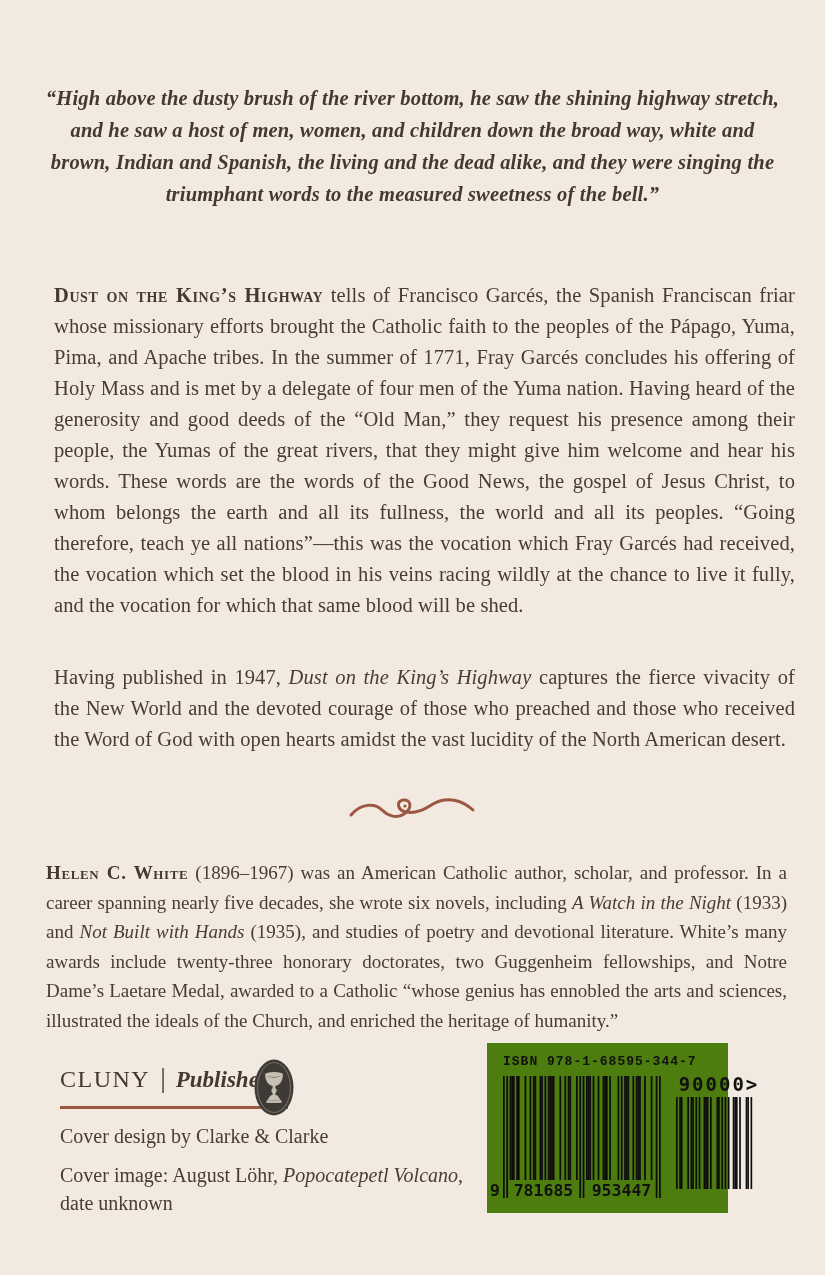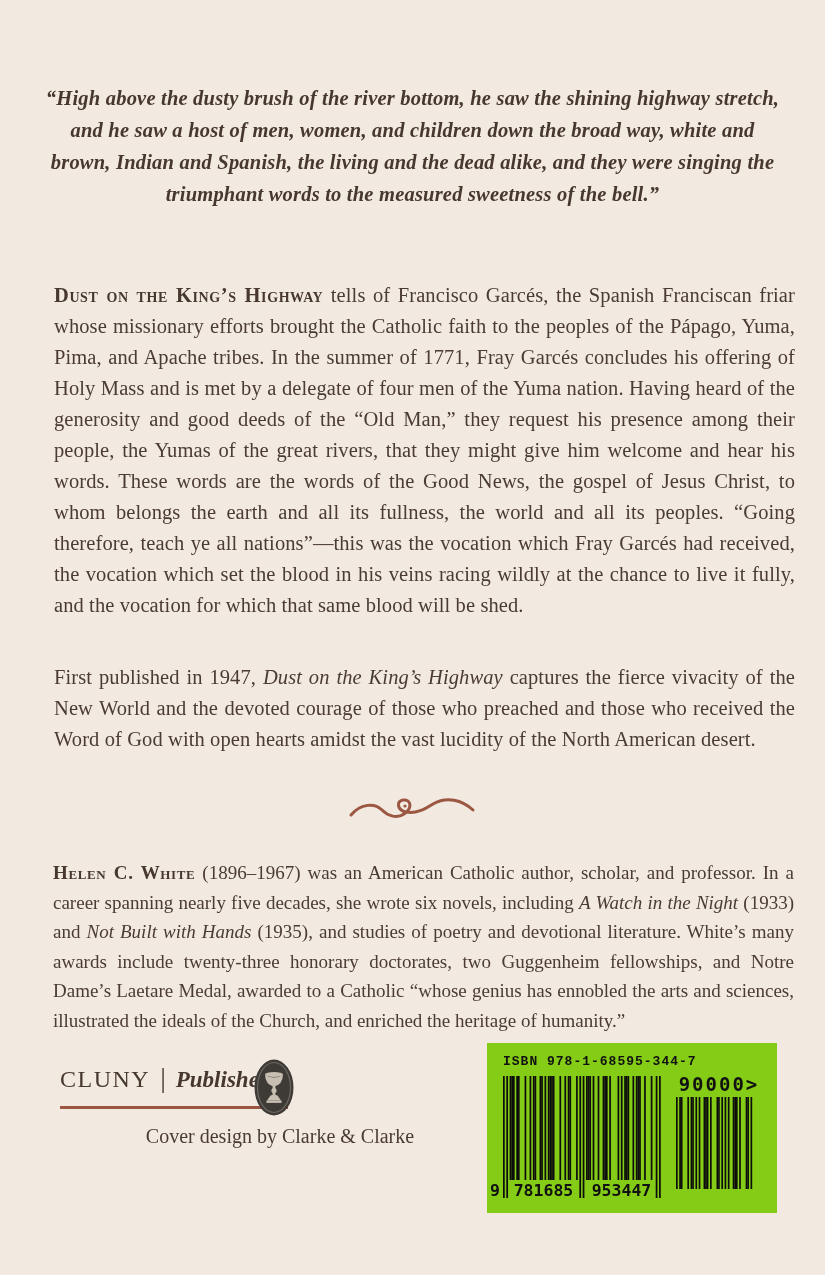--- a/index.html
+++ b/index.html
@@ -36,21 +36,21 @@
   .sc{
     font-variant:small-caps;font-weight:bold;
     letter-spacing:.6px;color:var(--ink2,#46372f);
   }
   .it{font-style:italic;}
   .ornament{
     position:absolute;top:792px;left:347px;width:130px;height:40px;
     text-align:center;
   }
   .bio{
-    position:absolute;top:858px;left:53px;width:741px;margin:0;
+    position:absolute;top:858px;left:46px;width:741px;margin:0;
     text-align:justify;
     font-size:19px;line-height:29.5px;
   }
   .publisher{position:absolute;top:1062px;left:60px;width:420px;}
   .cluny-row{display:flex;align-items:baseline;gap:10px;}
   .cluny-name{
     font-size:24px;letter-spacing:1.5px;color:var(--ink2,#46372f);
   }
   .cluny-pipe{font-size:28px;font-weight:300;color:var(--ink2,#46372f);}
   .cluny-pubs{font-size:23px;font-style:italic;font-weight:bold;color:var(--ink2,#46372f);}
@@ -59,28 +59,28 @@
     font-size:16px;font-weight:bold;letter-spacing:4.5px;
     color:var(--ink2,#46372f);
   }
   .rule{
     margin-top:12px;width:228px;height:3px;
     background:var(--rule,#9b5742);
   }
   .credits{
     margin:10px 0 0 0;width:440px;
     font-size:20px;line-height:28.5px;
-    text-align:center;
+    text-align:left;
   }
   .credits.first{margin-top:13px;}
   .logo{position:absolute;top:1059px;left:254px;width:40px;height:57px;}
   
   .barcode-box{
-    position:absolute;top:1043px;left:487px;width:290px;height:170px;
-    background:#84cc16;
+    position:absolute;top:1043px;left:487px;width:241px;height:170px;
+    background:#4d7c0f;
   }
   .isbn-label{
     position:absolute;top:11px;left:16px;width:158px;
     text-align:center;
     font-family:"Liberation Mono", monospace;
     font-size:13px;font-weight:bold;letter-spacing:1px;
     color:#111;white-space:nowrap;
   }
   .bc-main{position:absolute;top:33px;left:16px;width:158px;height:124px;}
   .bc-digit{
@@ -105,39 +105,40 @@
 <body>
 
 <div class="page">
 
   <div class="stripe"></div>
 
   <blockquote class="quote">“High above the dusty brush of the river bottom, he saw the shining highway stretch, and he saw a host of men, women, and children down the broad way, white and brown, Indian and Spanish, the living and the dead alike, and they were singing the triumphant words to the measured sweetness of the bell.”</blockquote>
 
   <p class="body-par synopsis"><span class="sc">Dust on the King’s Highway</span><span> tells of Francisco Garcés, the Spanish Franciscan friar whose missionary efforts brought the Catholic faith to the peoples of the Pápago, Yuma, Pima, and Apache tribes. In the summer of 1771, Fray Garcés concludes his offering of Holy Mass and is met by a delegate of four men of the Yuma nation. Having heard of the generosity and good deeds of the “Old Man,” they request his presence among their people, the Yumas of the great rivers, that they might give him welcome and hear his words. These words are the words of the Good News, the gospel of Jesus Christ, to whom belongs the earth and all its fullness, the world and all its peoples. “Going therefore, teach ye all nations”—this was the vocation which Fray Garcés had received, the vocation which set the blood in his veins racing wildly at the chance to live it fully, and the vocation for which that same blood will be shed.</span></p>
 
-  <p class="body-par pub-note"><span>First published in 1947, </span><span class="it">Dust on the King’s Highway</span><span> captures the fierce vivacity of the New World and the devoted courage of those who preached and those who received the Word of God with open hearts amidst the vast lucidity of the North American desert.</span></p>
+  <p class="body-par pub-note"><span>Having published in 1947, </span><span class="it">Dust on the King’s Highway</span><span> captures the fierce vivacity of the New World and the devoted courage of those who preached and those who received the Word of God with open hearts amidst the vast lucidity of the North American desert.</span></p>
 
   <div class="ornament">
     <svg width="130" height="40" viewBox="0 0 130 40" fill="none" stroke="#9b5742" stroke-linecap="round">
       <path stroke-width="3" d="M4 23 C14 11 28 11 35 18 C41 24 50 27 57 22 C66 16 64 7 56 8 C49 9 50 18 59 20 C69 22 78 17 86 12 C100 4 115 8 126 18"></path>
       <circle cx="58" cy="14" r="1.6" fill="#9b5742" stroke="none"></circle>
     </svg>
   </div>
 
   <p class="bio"><span class="sc">Helen C. White</span><span> (1896–1967) was an American Catholic author, scholar, and professor. In a career spanning nearly five decades, she wrote six novels, including </span><span class="it">A Watch in the Night</span><span> (1933) and </span><span class="it">Not Built with Hands</span><span> (1935), and studies of poetry and devotional literature. White’s many awards include twenty-three honorary doctorates, two Guggenheim fellowships, and Notre Dame’s Laetare Medal, awarded to a Catholic “whose genius has ennobled the arts and sciences, illustrated the ideals of the Church, and enriched the heritage of humanity.”</span></p>
 
   <div class="publisher">
     <div class="cluny-row">
       <span class="cluny-name">CLUNY</span>
       <span class="cluny-pipe">|</span>
       <span class="cluny-pubs">Publishers</span>
     </div>
     <div class="rule"></div>
     <p class="credits first">Cover design by Clarke &amp; Clarke</p>
+    <p class="credits"><span>Cover image: August Löhr, </span><span class="it">Popocatepetl Volcano</span><span>, date unknown</span></p>
   </div>
 
   <div class="logo">
     <svg width="40" height="57" viewBox="0 0 40 57">
       <ellipse cx="20" cy="28.5" rx="19.5" ry="28" fill="#3e3a36"></ellipse>
       <ellipse cx="20" cy="28.5" rx="16.5" ry="25" fill="none" stroke="#6e675f" stroke-width="1.2"></ellipse>
       <g fill="#c6bfb2">
         <ellipse cx="20" cy="15.5" rx="9" ry="2.6"></ellipse>
         <path d="M11 16 Q11.5 26 20 27.5 Q28.5 26 29 16 Q24 18.5 20 18.5 Q16 18.5 11 16 Z"></path>
         <rect x="18.6" y="27" width="2.8" height="9"></rect>

